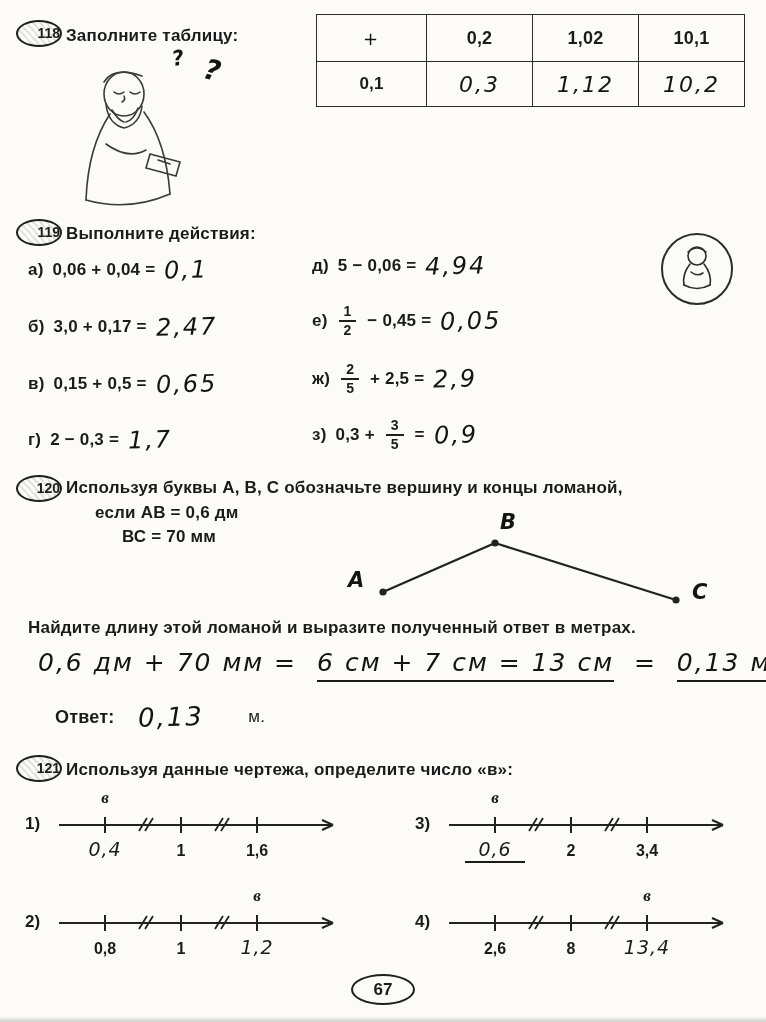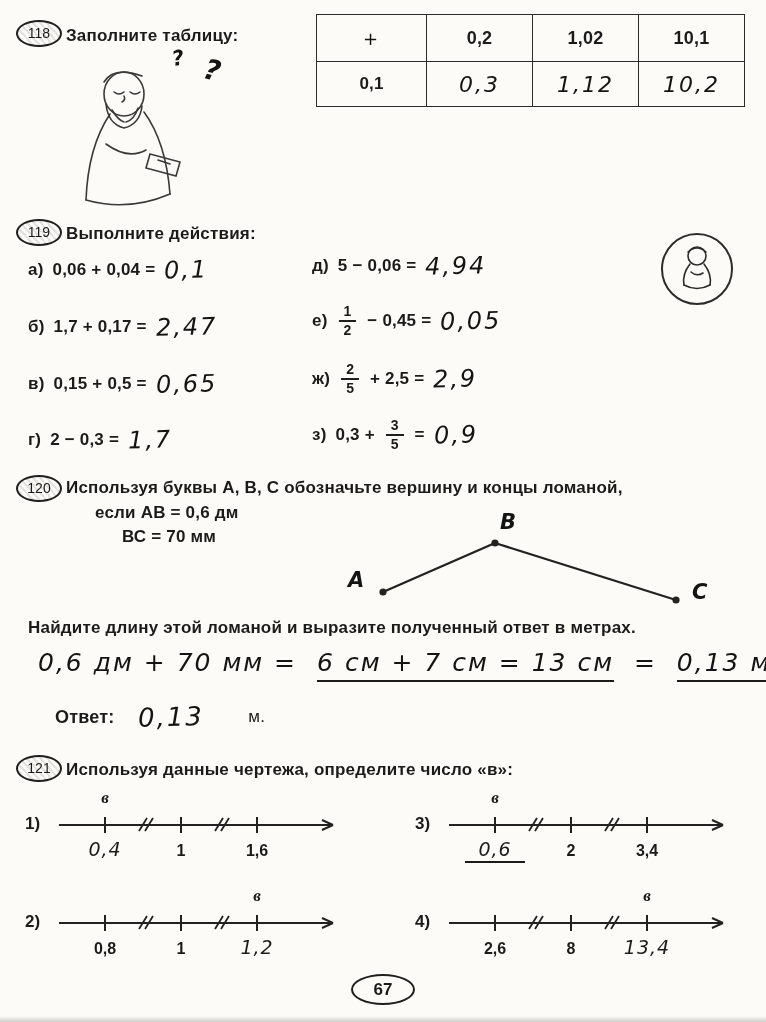--- a/index.html
+++ b/index.html
@@ -18,22 +18,22 @@
     font-style:italic;
     font-weight:400;
     letter-spacing:2px;
     color:#141414;
   }
   .ans { font-size:24px; display:inline-block; transform:rotate(-1.5deg); white-space:nowrap; }
 
   .badge {
     position:absolute; width:46px; height:27px;
     border:2.2px solid #1f1f1f; border-radius:50%;
-    text-align:center; line-height:23px;
-    font-weight:400; font-size:14px;
+    text-align:right; line-height:23px;
+    font-weight:700; font-size:14px;
     background:repeating-linear-gradient(48deg, rgba(0,0,0,0.10) 0 2px, transparent 2px 5px);
   }
 
   
   table.t118 { position:absolute; left:316px; top:14px; border-collapse:collapse; background:#fcfbf7; }
   table.t118 td { border:1.7px solid #2b2b2b; text-align:center; vertical-align:middle; }
   table.t118 td { width:106px; height:45px; }
   table.t118 td.c0 { width:110px; }
   table.t118 tr.hdr td { height:47px; font-size:18px; }
   table.t118 td.hwcell { font-size:22px;margin-left:12px; }
@@ -145,21 +145,21 @@
   </svg>
 </div>
 
 <div class="item" style="left:28px; top:256px;">
   <span class="print">а)</span>
   <span class="print">0,06 + 0,04 =</span>
   <span class="hw ans">0,1</span>
 </div>
 <div class="item" style="left:28px; top:313px;">
   <span class="print">б)</span>
-  <span class="print">1,7 + 0,17 =</span>
+  <span class="print">3,0 + 0,17 =</span>
   <span class="hw ans">2,47</span>
 </div>
 <div class="item" style="left:28px; top:370px;">
   <span class="print">в)</span>
   <span class="print">0,15 + 0,5 =</span>
   <span class="hw ans">0,65</span>
 </div>
 <div class="item" style="left:28px; top:426px;">
   <span class="print">г)</span>
   <span class="print">2 − 0,3 =</span>

